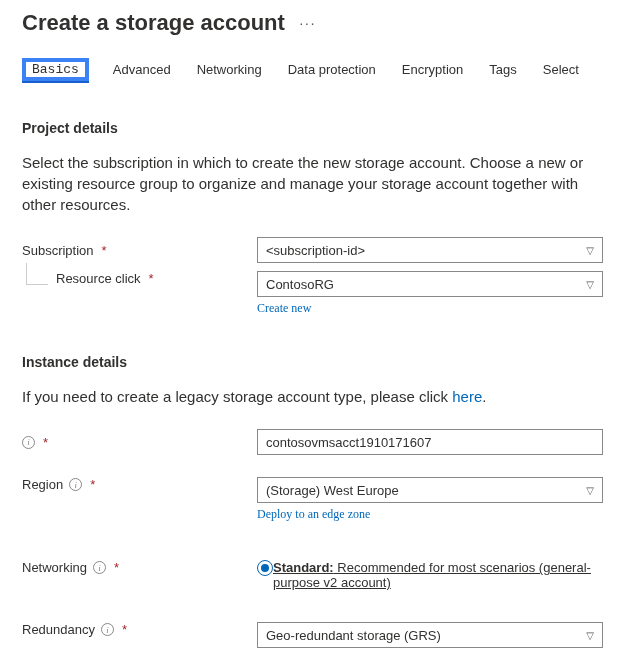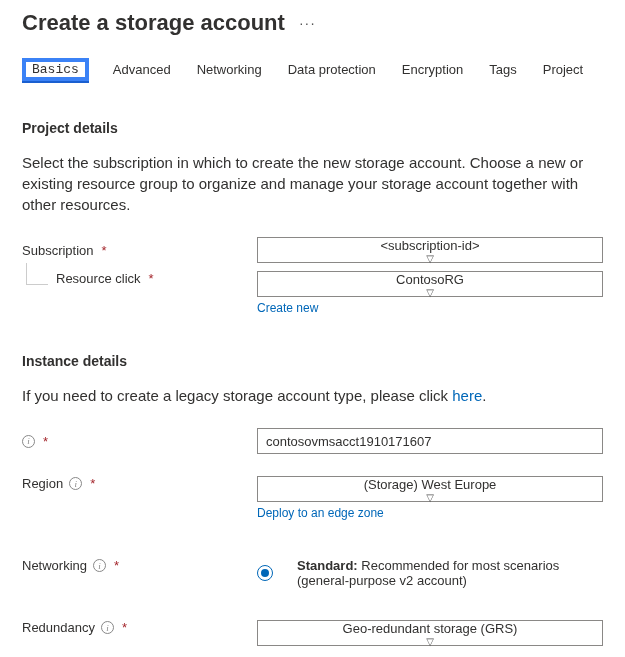--- a/index.html
+++ b/index.html
@@ -42,31 +42,31 @@
     font-size: 9px; color: #888; font-style: italic; font-family: Georgia, serif;
   }
   .field-control { flex: 1; }
 
   .select, .text-input {
     width: 100%; border: 1px solid #8a8886; height: 26px;
     padding: 0 8px; font-size: 13px; background: #fff;
     display: flex; align-items: center; justify-content: space-between;
     color: #323130;
   }
-  .select { cursor: pointer; flex-direction: column; }
+  .select { cursor: pointer; }
   .chevron { color: #555; font-size: 10px; }
   input.text-input { outline: none; }
 
-  .link { color: #0067b8; font-size: 12px; cursor: pointer; margin-top: 4px; display: inline-block; }
+  .link { color: #0067b8; font-size: 12px; cursor: pointer; margin-top: 4px; display: inline-block; font-family: Liberation Serif, serif; }
   .link-inline { color: #0067b8; cursor: pointer; }
 
   .spacer-lg { height: 30px; }
   .spacer-md { height: 14px; }
 
-  .radio-row { display: flex; align-items: center; gap: 24px; margin-bottom: 10px; }
+  .radio-row { display: flex; align-items: flex-start; gap: 0; margin-bottom: 10px; text-decoration: underline; }
   .radio {
     width: 16px; height: 16px; border-radius: 50%; border: 1px solid #555;
     display: inline-flex; align-items: center; justify-content: center; flex-shrink: 0;
   }
   .radio.checked { border-color: #0067b8; }
   .radio.checked::after { content: ""; width: 8px; height: 8px; border-radius: 50%; background: #0067b8; }
   .radio-label { font-size: 13px; }
   .radio-label b { font-weight: 600; }
 </style>
 </head>
@@ -77,21 +77,21 @@
   <div class="more-dots">···</div>
 </div>
 
 <div class="tabs">
   <div class="tab active">Basics</div>
   <div class="tab">Advanced</div>
   <div class="tab">Networking</div>
   <div class="tab">Data protection</div>
   <div class="tab">Encryption</div>
   <div class="tab">Tags</div>
-  <div class="tab">Project</div>
+  <div class="tab">Select</div>
 </div>
 
 <div class="section-title">Project details</div>
 <div class="section-desc">Select the subscription in which to create the new storage account. Choose a new or existing resource group to organize and manage your storage account together with other resources.</div>
 
 <div class="field-row">
   <div class="field-label">
     <span>Subscription</span>
       <span class="req">*</span>
   </div>

